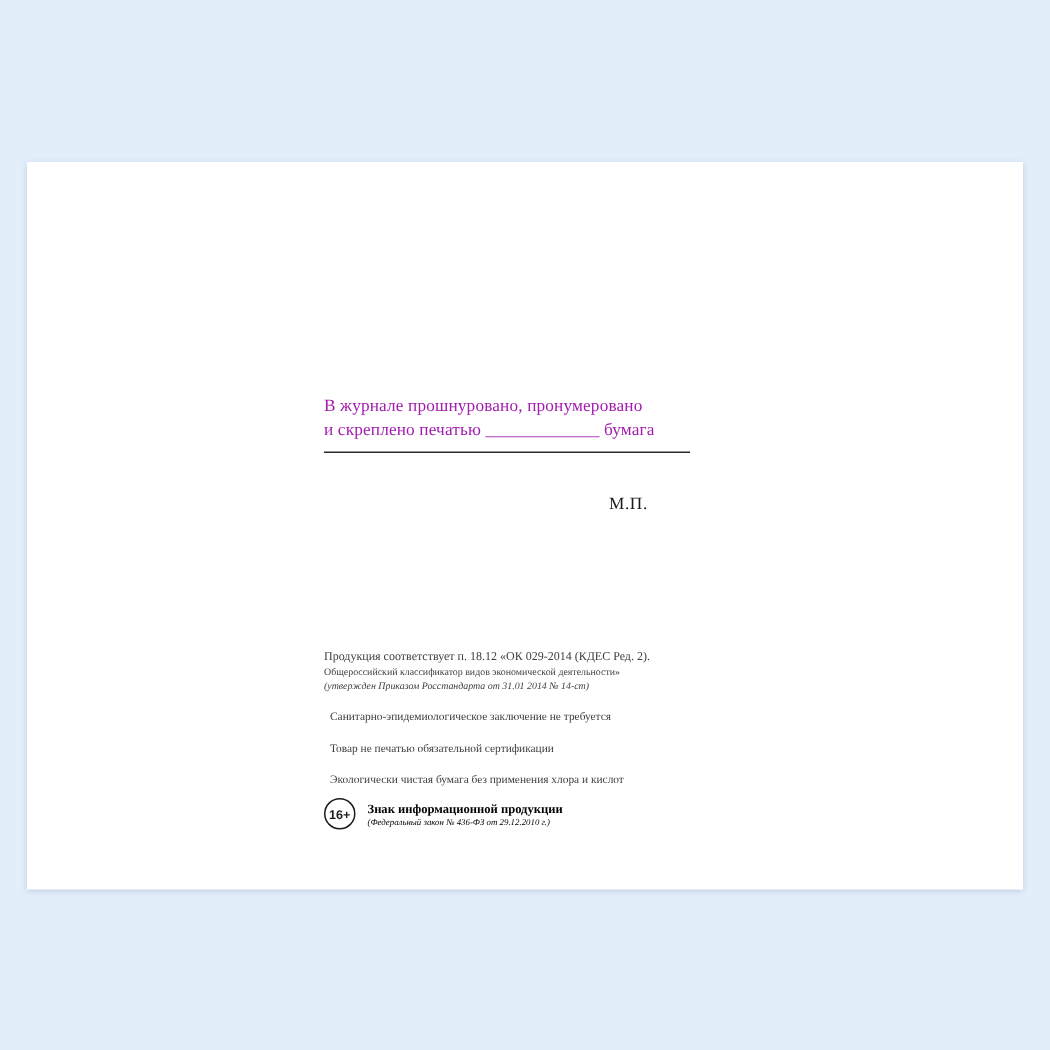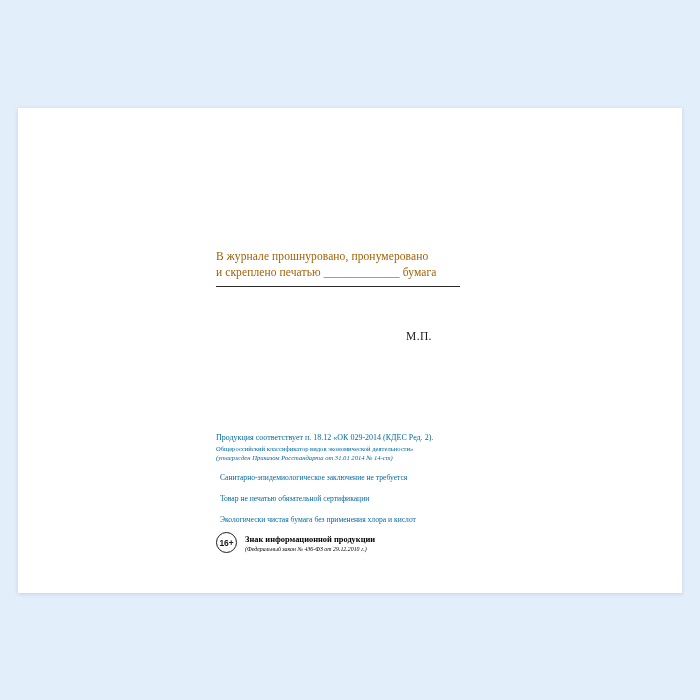--- a/index.html
+++ b/index.html
@@ -31,23 +31,23 @@
     position: absolute;
     left: 0;
     top: 0;
     right: 0;
     bottom: 0;
   }
   
   .cert-block {
     position: absolute;
     left: 198px;
-    top: 141px;
+    top: 156px;
     width: 260px;
-    color: #a16207;
+    color: #a21caf;
   }
   .cert-line {
     font-size: 11.5px;
     line-height: 15.5px;
     white-space: nowrap;
     letter-spacing: 0.1px;
   }
   .cert-line.rule {
     border-bottom: 1px solid #2a2a2a;
     height: 1px;
@@ -63,21 +63,21 @@
     font-size: 11.5px;
     color: #1b1b1b;
     letter-spacing: 0.4px;
   }
   
   .legal-block {
     position: absolute;
     left: 198px;
     top: 325px;
     width: 300px;
-    color: #0369a1;
+    color: #404040;
   }
   .legal-main {
     font-size: 8px;
     line-height: 10.5px;
     white-space: nowrap;
   }
   .legal-sub {
     font-size: 6.6px;
     line-height: 9px;
     white-space: nowrap;

